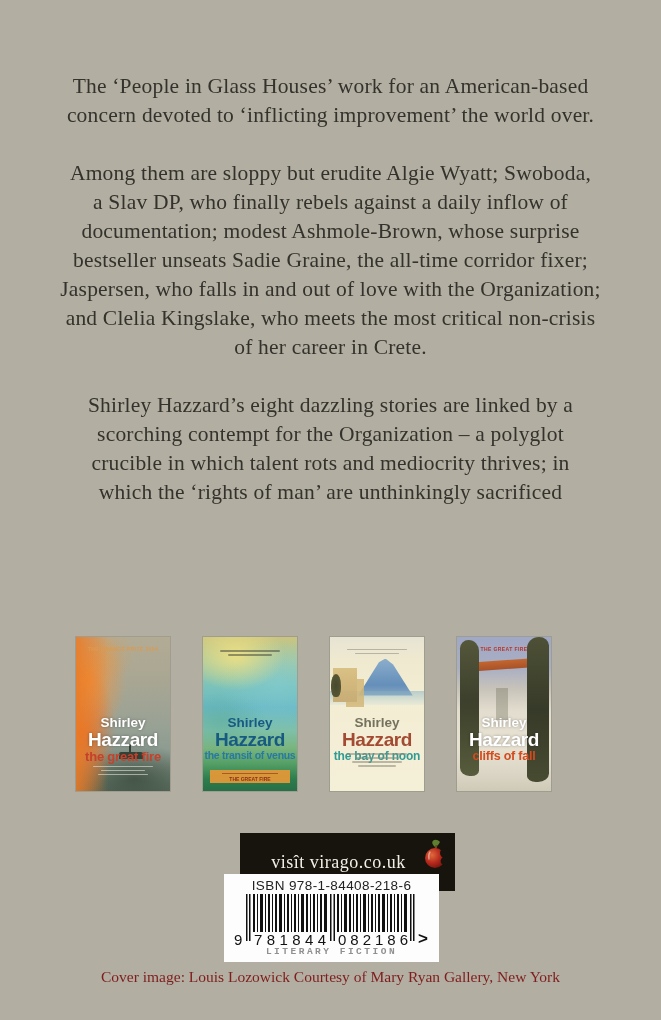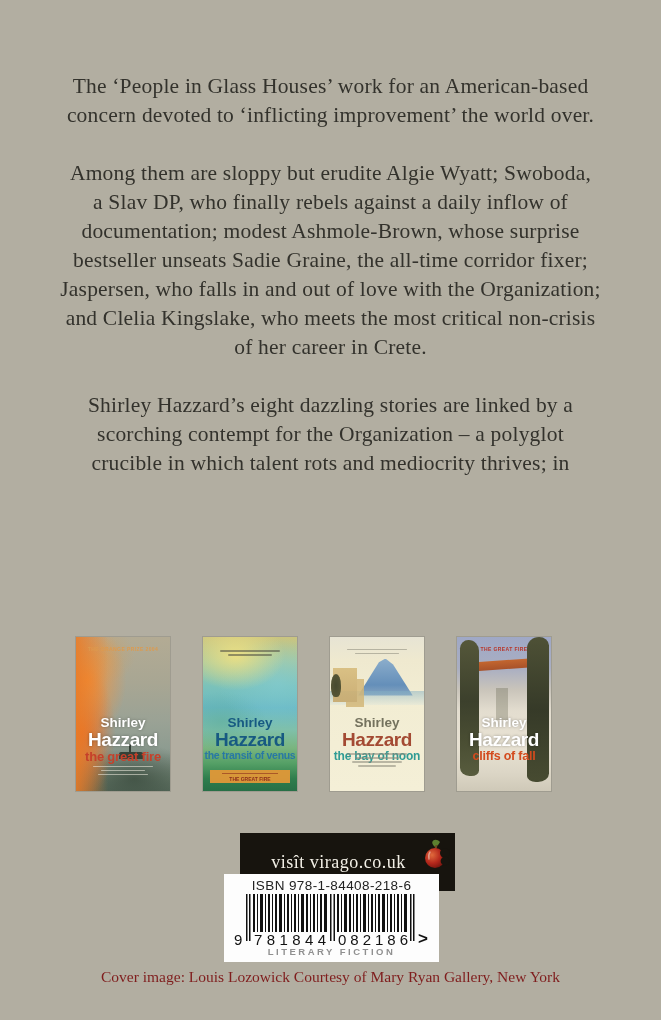--- a/index.html
+++ b/index.html
@@ -117,21 +117,21 @@
   .barcode-box{
     position:absolute;left:224px;top:874px;width:215px;height:88px;
     background:#fdfdfd;text-align:center;
   }
   .isbn-label{
     font-family:"Liberation Sans",sans-serif;font-size:13.5px;color:#222;
     letter-spacing:0.4px;padding-top:4px;
   }
   .barcode-svg{display:block;margin:1px auto 0 auto;}
   .category{
-    font-family:Liberation Sans, sans-serif;font-size:9.5px;
+    font-family:Liberation Mono, monospace;font-size:9.5px;
     letter-spacing:2.5px;color:#909090;font-weight:bold;margin-top:0px;
   }
   
   .credit{
     position:absolute;top:968px;left:0;width:100%;
     text-align:center;font-size:15.5px;color:#7f1d1d;
   }
 </style>
 </head>
 <body>
@@ -149,20 +149,21 @@
       <div class="line">documentation; modest Ashmole-Brown, whose surprise</div>
       <div class="line">bestseller unseats Sadie Graine, the all-time corridor fixer;</div>
       <div class="line">Jaspersen, who falls in and out of love with the Organization;</div>
       <div class="line">and Clelia Kingslake, who meets the most critical non-crisis</div>
       <div class="line">of her career in Crete.</div>
     </div>
     <div class="para">
       <div class="line">Shirley Hazzard’s eight dazzling stories are linked by a</div>
       <div class="line">scorching contempt for the Organization – a polyglot</div>
       <div class="line">crucible in which talent rots and mediocrity thrives; in</div>
+      <div class="line">which the ‘rights of man’ are unthinkingly sacrificed</div>
     </div>
   </div>
 
   <div class="books">
 
     <div class="book book1">
       <div class="b1-ship"></div>
       <div class="book-top" style="color: rgb(221, 154, 78);">THE ORANGE PRIZE 2004</div>
       <div class="book-text">
         <div class="author-first shadowed" style="color: rgb(255, 255, 255);">Shirley</div>

